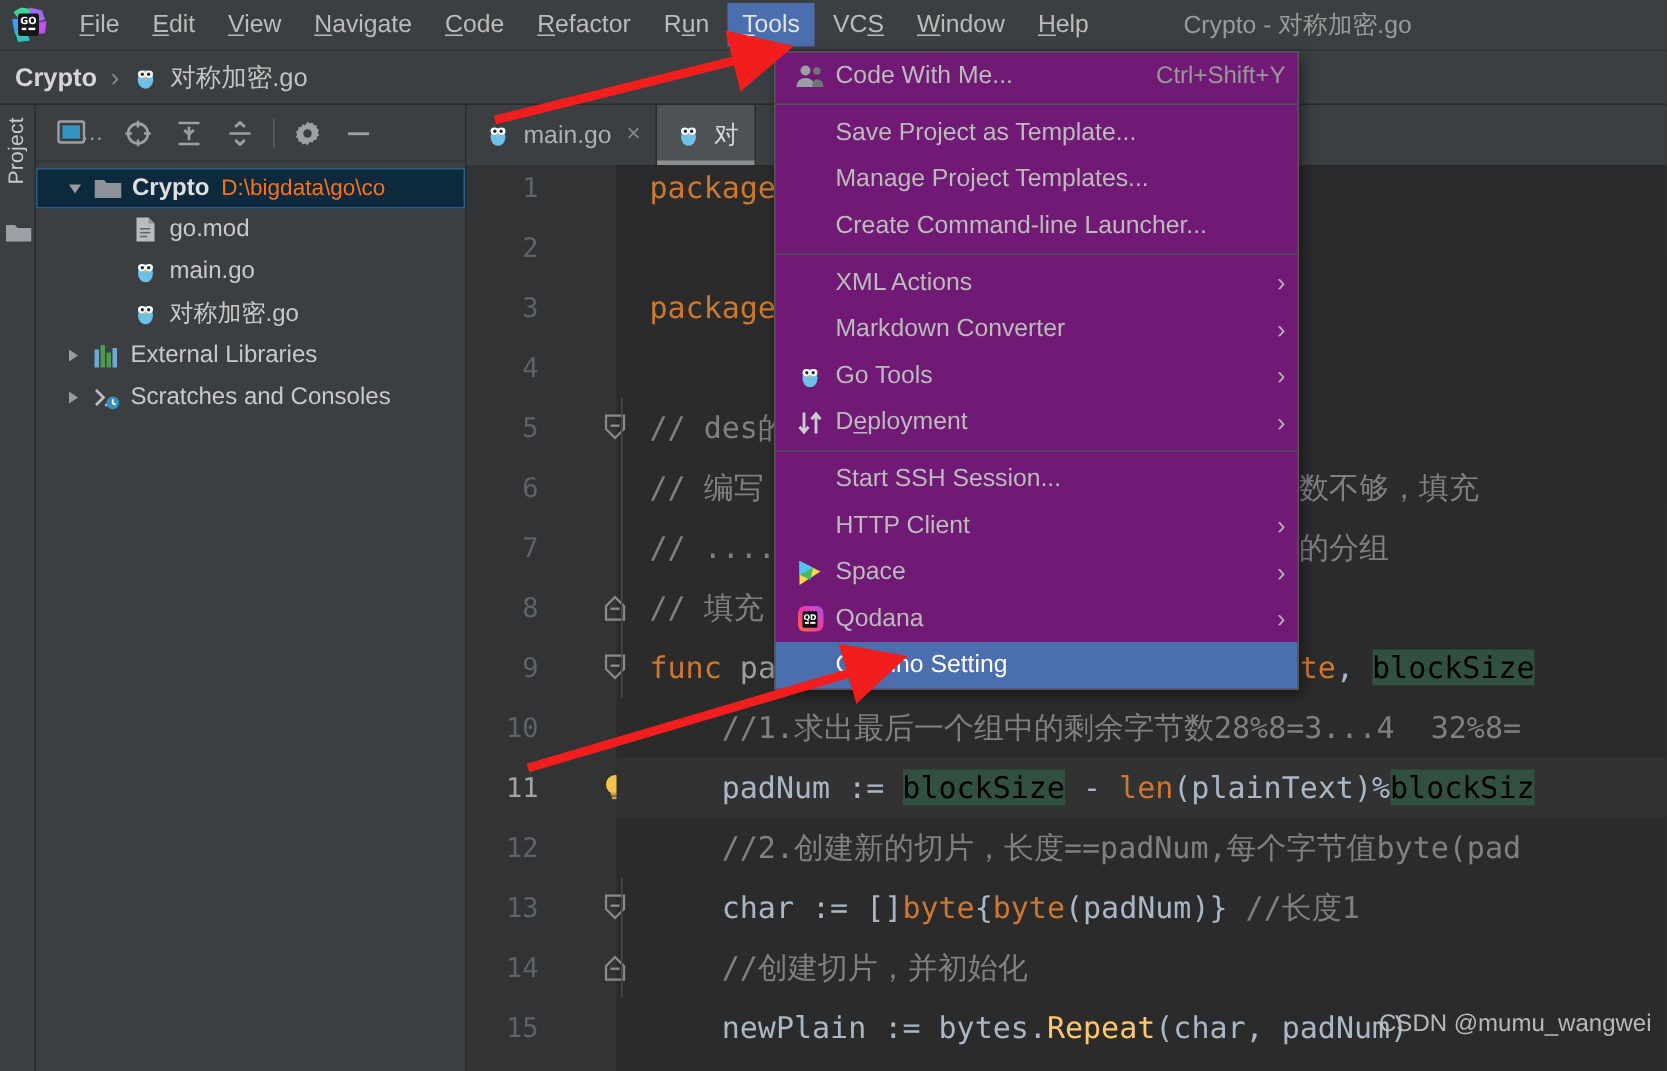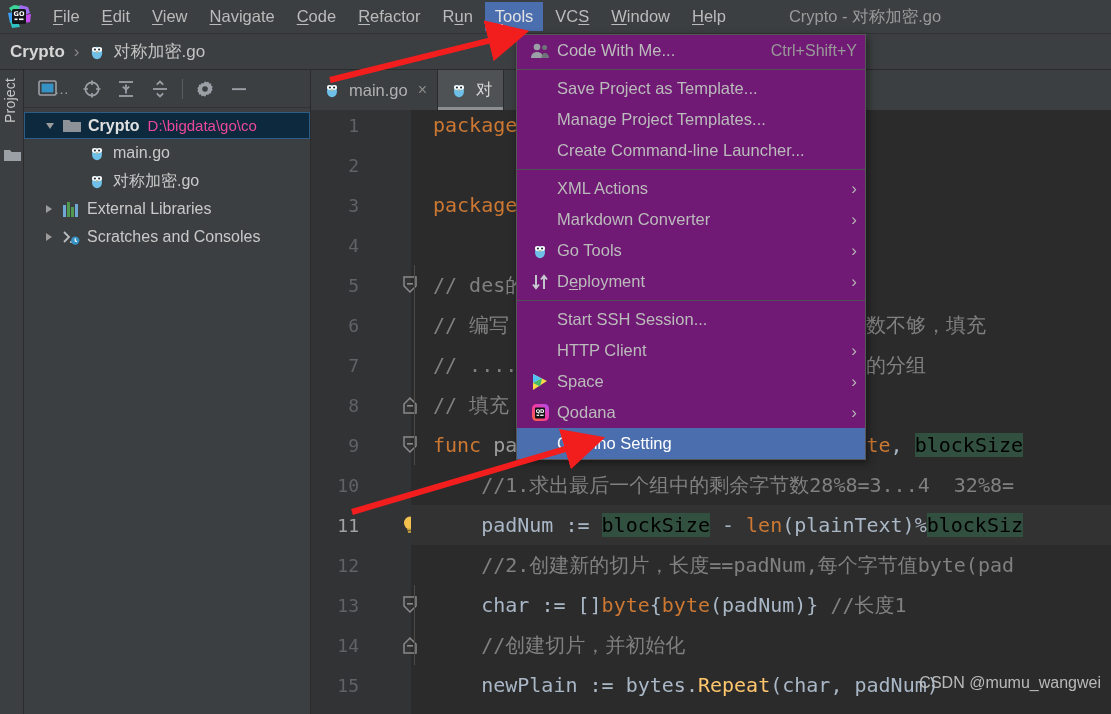--- a/index.html
+++ b/index.html
@@ -73,21 +73,21 @@
     height: 28px; display: flex; align-items: center;
     font-size: 16px; color: #c9c9c9; white-space: nowrap;
   }
   .tree-row.selected { background: #0d293e; border: 1px solid #2d5c87; height: 27px; }
   .tw { width: 22px; display: flex; align-items: center; justify-content: center; flex: none; }
   .chev { width: 0; height: 0; }
   .chev.right { border-left: 6px solid #9b9b9b; border-top: 4.5px solid transparent; border-bottom: 4.5px solid transparent; }
   .chev.down { border-top: 6px solid #9b9b9b; border-left: 4.5px solid transparent; border-right: 4.5px solid transparent; }
   .ticon { width: 22px; height: 20px; flex: none; display:flex; align-items:center; justify-content:center; margin-right: 5px;}
   .tlabel.bold { font-weight: bold; color: #e0e0e0; }
-  .tpath { color: #ec4899; margin-left: 8px; font-size: 15px; }
+  .tpath { color: #f97316; margin-left: 8px; font-size: 15px; }
 
   
   .editor {
     position: absolute; left: 311px; top: 70px; width: 800px; height: 644px;
     background: #2b2b2b;
   }
   .tabbar { height: 40px; background: #3c3f41; display: flex; align-items: stretch; }
   .tab {
     display: flex; align-items: center; padding: 0 10px 0 12px; gap: 8px;
     font-size: 16.5px; color: #b0b0b0; white-space: nowrap;
@@ -265,20 +265,33 @@
             <svg width="18" height="15" viewBox="0 0 18 15">
               <path d="M0 2 h6.4 l1.6 2 H18 v10 H0 Z" fill="#8c9297"></path>
             </svg>
           </span>
           <span class="tlabel bold">Crypto</span>
           <span class="tpath">D:\bigdata\go\co</span>
         </div>
         <div class="tree-row" style="padding-left: 40px;">
           <span class="tw"></span>
           <span class="ticon">
+            <svg width="16" height="18" viewBox="0 0 16 18">
+              <path d="M2 1 h8 l4 4 v12 H2 Z" fill="#b9bcc0"></path>
+              <path d="M10 1 v4 h4" fill="#8d9195"></path>
+              <rect x="4.2" y="8" width="7" height="1" fill="#60656a"></rect>
+              <rect x="4.2" y="10.6" width="7" height="1" fill="#60656a"></rect>
+              <rect x="4.2" y="13.2" width="5" height="1" fill="#60656a"></rect>
+            </svg>
+          </span>
+          <span class="tlabel">go.mod</span>
+        </div>
+        <div class="tree-row" style="padding-left: 40px;">
+          <span class="tw"></span>
+          <span class="ticon">
             <svg width="18" height="18" viewBox="0 0 18 18">
               <ellipse cx="9" cy="10.2" rx="5" ry="6" fill="#6ec0e8"></ellipse>
               <ellipse cx="6.6" cy="6.4" rx="2.6" ry="2.4" fill="#ffffff"></ellipse>
               <ellipse cx="11.4" cy="6.4" rx="2.6" ry="2.4" fill="#ffffff"></ellipse>
               <circle cx="6.9" cy="6.5" r="1.1" fill="#1c2a33"></circle>
               <circle cx="11.1" cy="6.5" r="1.1" fill="#1c2a33"></circle>
               <rect x="7.7" y="8.5" width="2.6" height="1" rx="0.5" fill="#e9b36a"></rect>
             </svg>
           </span>
           <span class="tlabel">main.go</span>

